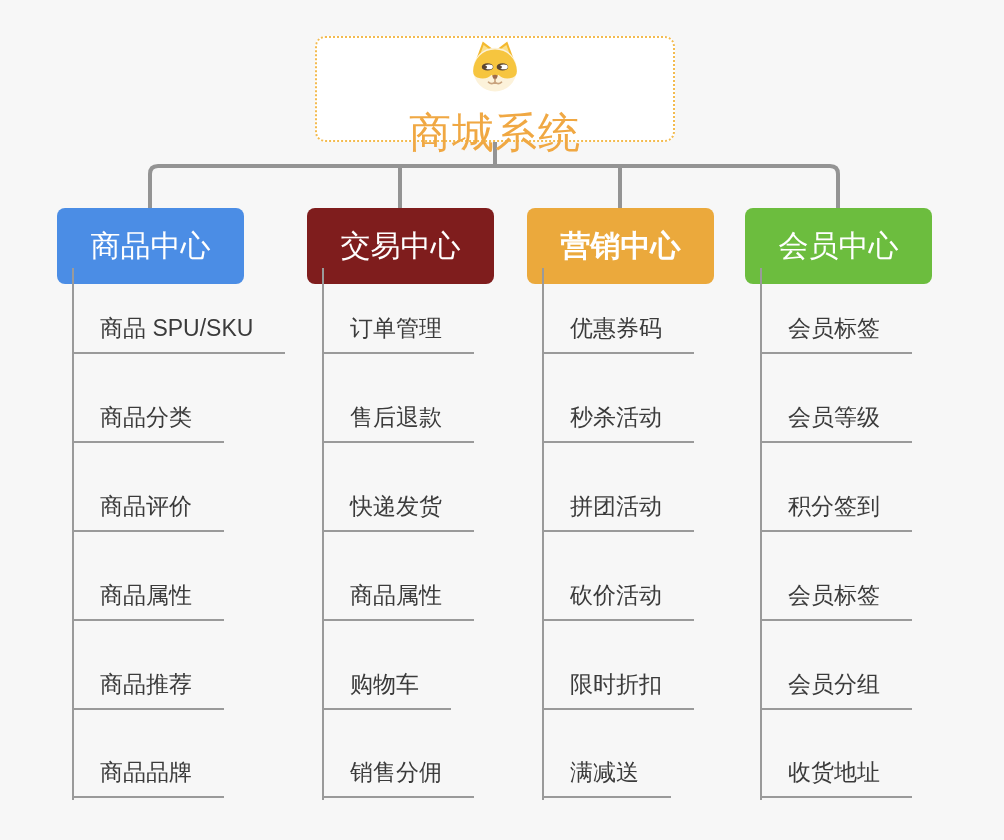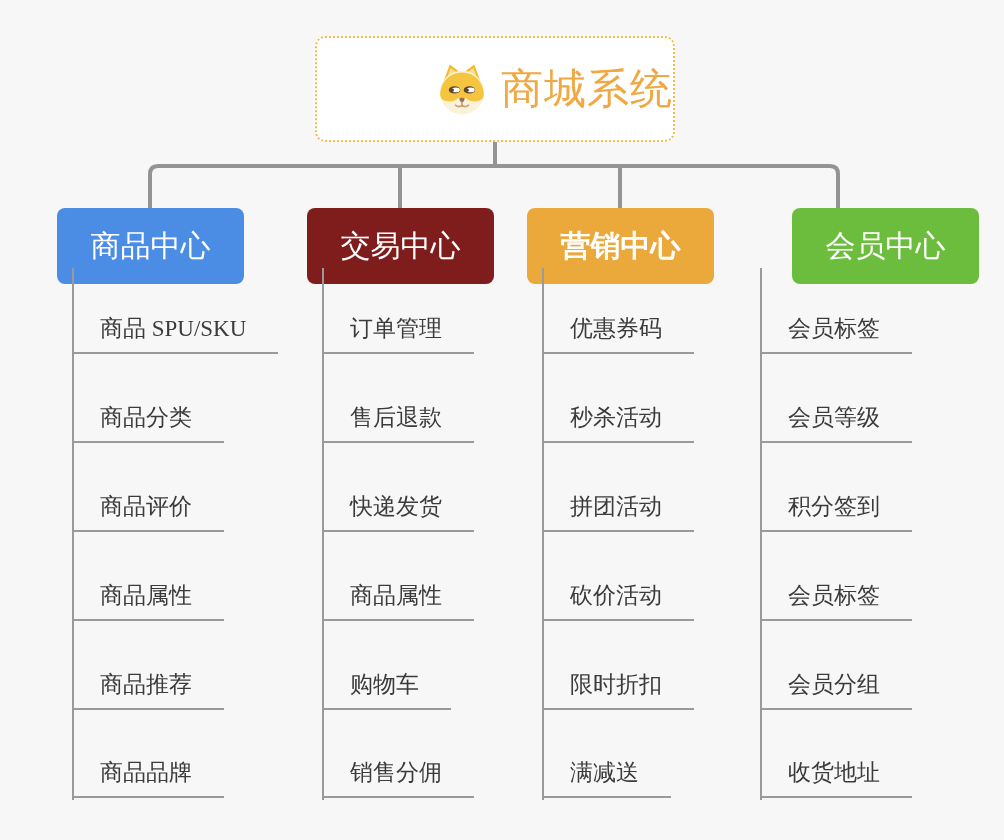--- a/index.html
+++ b/index.html
@@ -24,23 +24,24 @@
   .root-node{
     position:absolute;
     left:315px;top:36px;
     width:360px;height:106px;
     box-sizing:border-box;
     background:#ffffff;
     border:2px dotted #F3BB4F;
     border-radius:10px;
     display:flex;
     align-items:center;
-    justify-content:flex-end;
+    justify-content:space-between;
     gap:11px;
     cursor:pointer;
+    flex-direction:column;
   }
   .root-node .dog{
     width:56px;height:56px;
     display:inline-block;
     flex:0 0 auto;
   }
   .root-title{
     font-size:42px;
     letter-spacing:1px;
     white-space:nowrap;
@@ -80,21 +81,20 @@
     height:46px;
     box-sizing:border-box;
     display:flex;
     align-items:flex-end;
     padding:0 32px 8px 28px;
     border-bottom:2px solid #9a9a9a;
     font-size:23px;
     color:#3b3b3b;
     white-space:nowrap;
     cursor:pointer;
-    font-family:Liberation Serif, serif;
   }
   .leaf.i0{top:308px}
   .leaf.i1{top:397px}
   .leaf.i2{top:486px}
   .leaf.i3{top:575px}
   .leaf.i4{top:664px}
   .leaf.i5{top:752px}
 </style>
 </head>
 <body>
@@ -202,21 +202,21 @@
       </div>
     <div class="leaf i4">
         <span>限时折扣</span>
       </div>
     <div class="leaf i5">
         <span>满减送</span>
       </div>
   </div>
 
   <div class="column col4">
-    <div class="branch-header" style="background: rgb(108, 189, 62); margin-left: 47px;">
+    <div class="branch-header" style="background: rgb(108, 189, 62);">
       <span>会员中心</span>
     </div>
     <div class="vline"></div>
     <div class="leaf i0">
         <span>会员标签</span>
       </div>
     <div class="leaf i1">
         <span>会员等级</span>
       </div>
     <div class="leaf i2">

